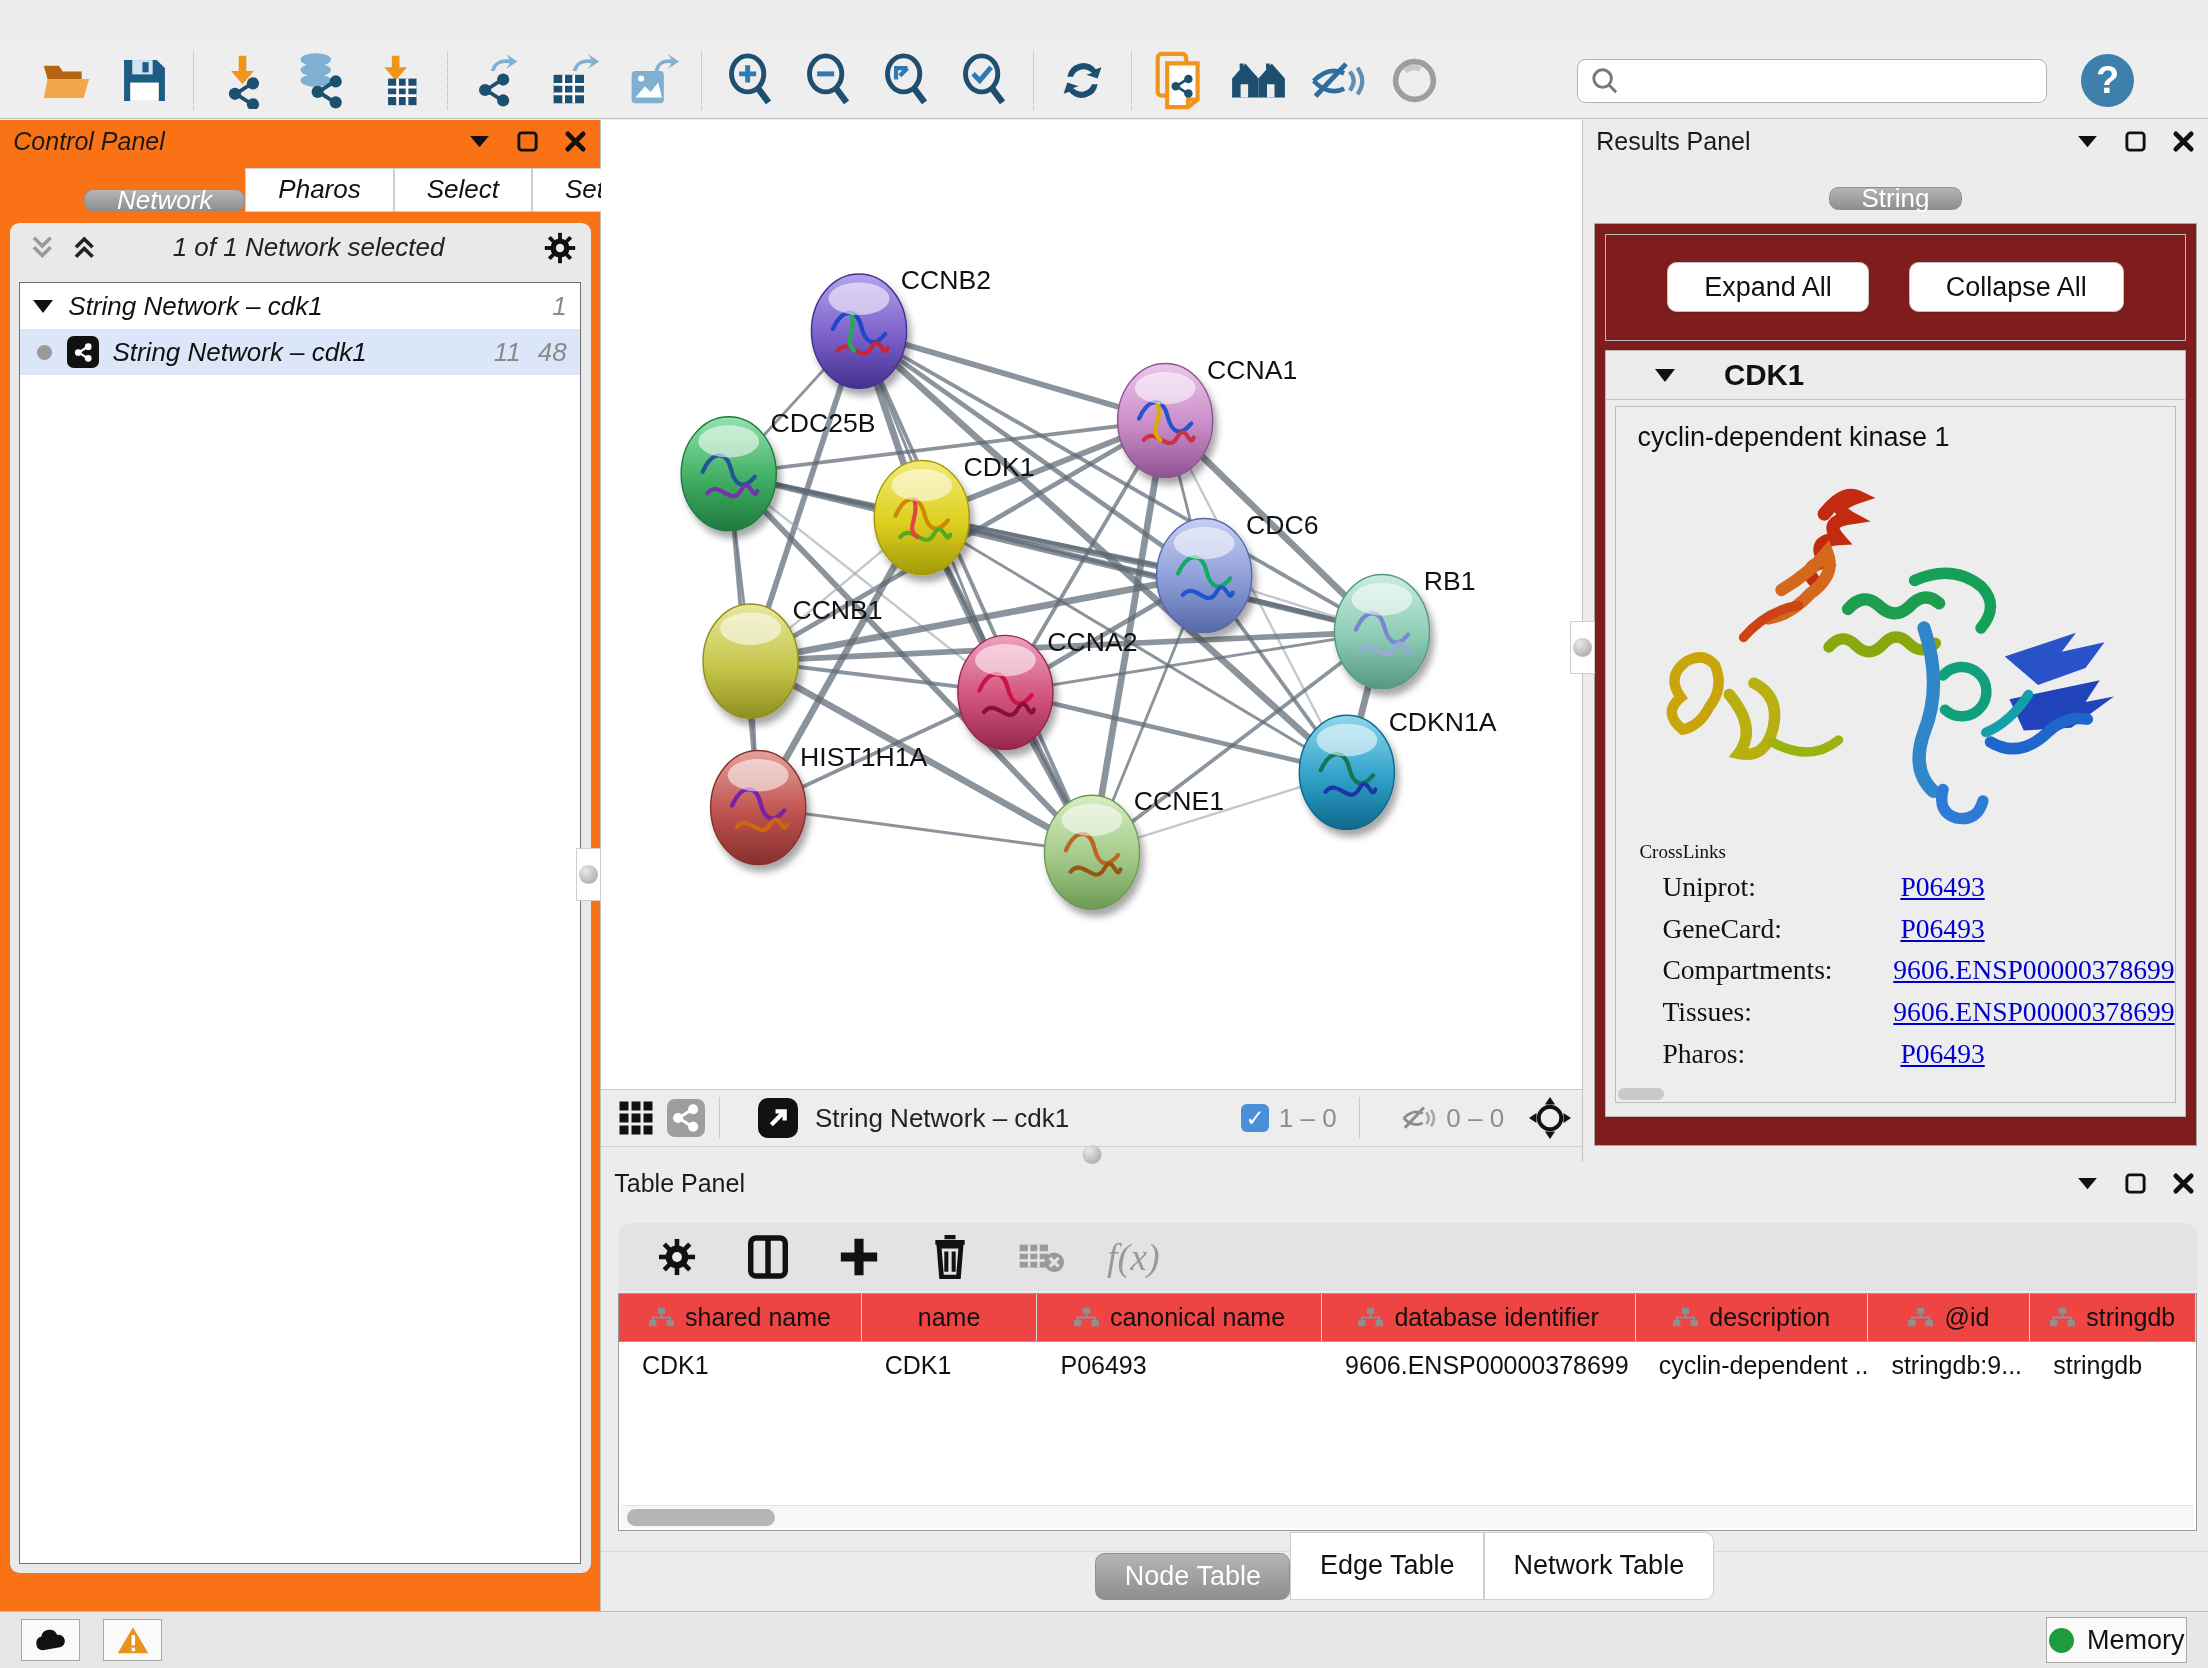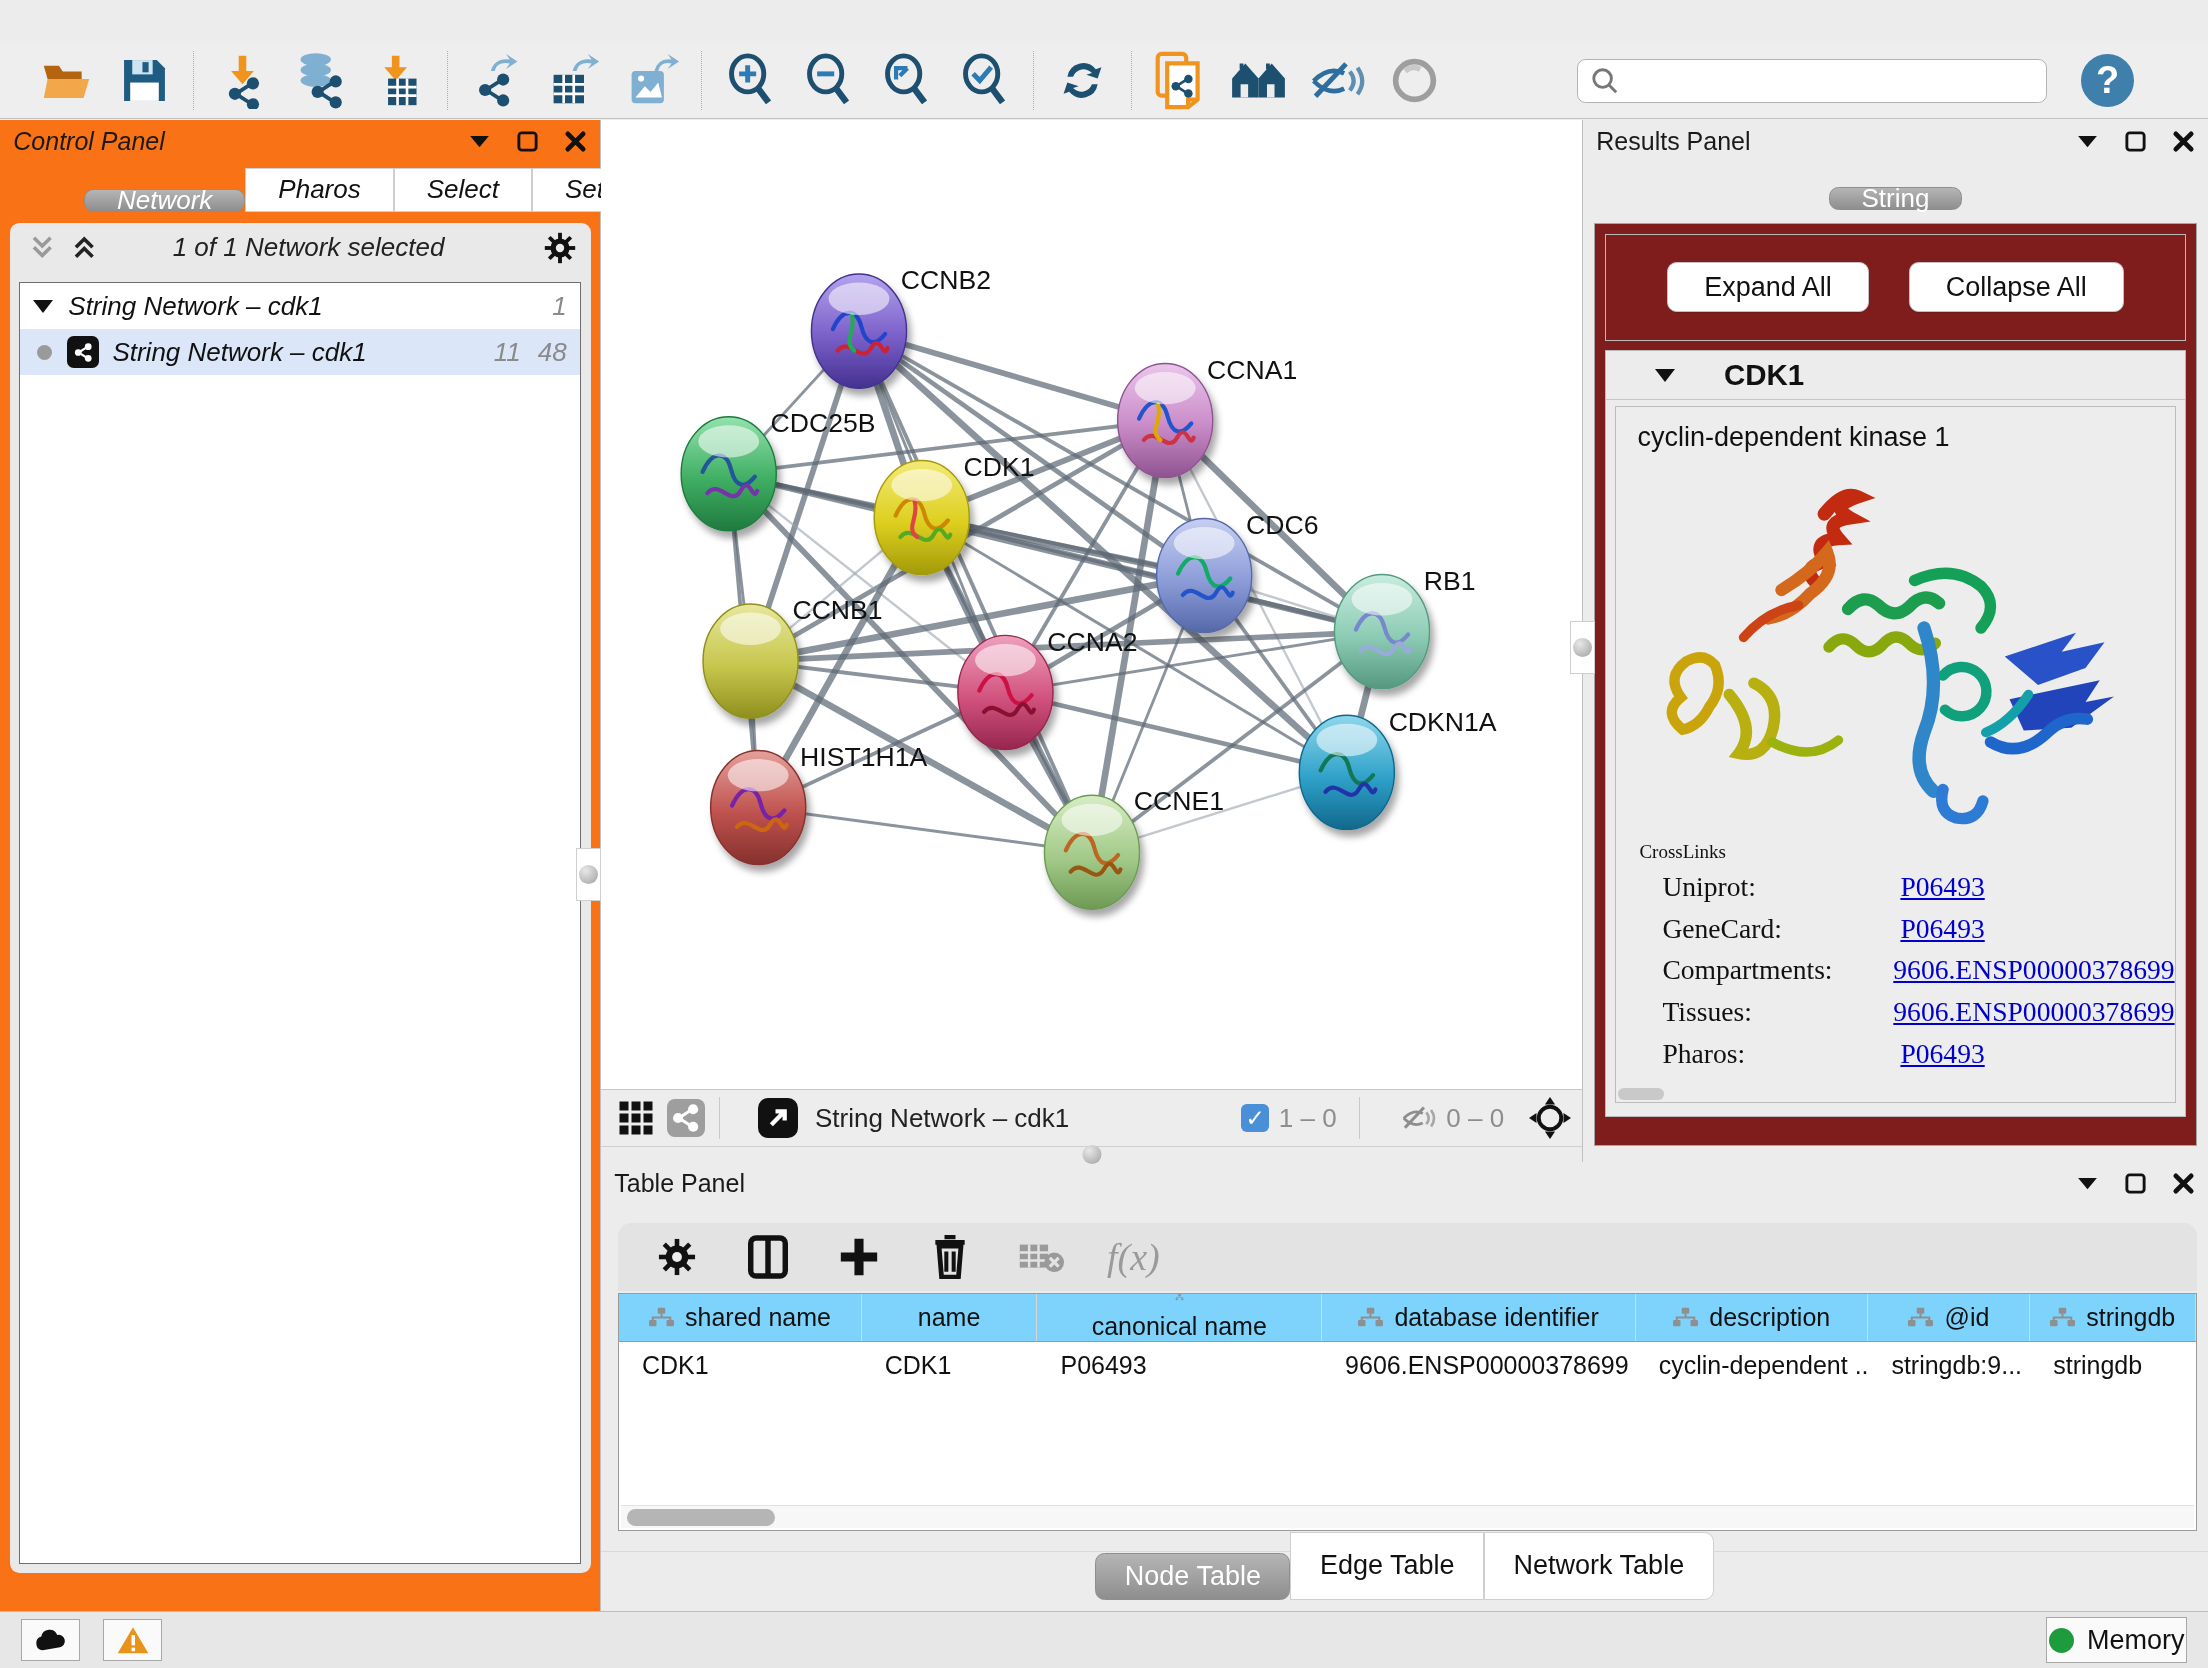--- a/index.html
+++ b/index.html
@@ -98,21 +98,21 @@
   .cl-link { color:#0000cd; text-decoration:underline; }
   .rp-scroll { position:absolute; left:1.9px; bottom:1.9px; width:46px; height:11.4px; background:#c9c9c9; border-radius:5.7px; }
 
   
   .table-panel { height:449px; background:#ececec; position:relative; }
   .tp-toolbar { position:absolute; left:17px; right:11.4px; top:61px; height:68px; background:#e3e3e3; border-radius:13.3px 13.3px 0 0; display:flex; align-items:center; padding-left:34px; gap:42px; }
   .tp-toolbar .ticon { display:flex; align-items:center; justify-content:center; width:49px; height:49px; color:#111; }
   .ticon.dis { color:#9a9a9a; }
   .fx { font-family:"Liberation Serif","DejaVu Serif",serif; font-style:italic; font-size:38px; color:#9a9a9a; }
   .tbl { position:absolute; left:17px; top:131px; width:1579px; height:238px; background:#fff; border:1.9px solid #9a9a9a; overflow:hidden; }
-  .tbl-header { display:flex; height:48px; background:#7dd3fc; border-bottom:1.9px solid #9a9a9a;justify-content:center; }
+  .tbl-header { display:flex; height:48px; background:#ef4444; border-bottom:1.9px solid #9a9a9a;justify-content:center; }
   .th { display:flex; align-items:center; justify-content:center; gap:11.4px; font-size:25px; color:#111; border-right:1px solid #d7d7d7; overflow:hidden; white-space:nowrap; }
   .tbl-row { display:flex; height:46px; }
   .td { font-size:25px; color:#111; padding-left:23px; display:flex; align-items:center; overflow:hidden; white-space:nowrap; }
   .tbl-hscroll { position:absolute; left:1.9px; bottom:1.9px; right:1.9px; height:23px; background:#f7f7f7; border-top:1px solid #e2e2e2; }
   .tbl-thumb { position:absolute; left:5.7px; top:2.9px; width:148px; height:17px; background:#b5b5b5; border-radius:8.6px; }
   .tp-tabs { position:absolute; left:0; right:0; bottom:11.4px; display:flex; justify-content:center; }
   .tp-tabs .tabseg { font-size:27px; padding:6.7px 28.5px; }
   .tp-botline { position:absolute; left:0; right:0; bottom:59px; border-bottom:1px solid #d9d9d9; }
 
   
@@ -791,21 +791,21 @@
           <div class="tbl-header" id="tbl-header">
               <div class="th" style="width: 243px;">
                 <svg width="25" height="21" viewBox="0 0 20 16">
                   <use href="#sym-tree"></use>
                 </svg>
                 <span>shared name</span>
               </div>
               <div class="th" style="width: 176px;">
                 <span>name</span>
               </div>
-              <div class="th" style="width: 285px; flex-direction: column;">
+              <div class="th" style="width: 285px;">
                 <svg width="25" height="21" viewBox="0 0 20 16">
                   <use href="#sym-tree"></use>
                 </svg>
                 <span>canonical name</span>
               </div>
               <div class="th" style="width: 314px;">
                 <svg width="25" height="21" viewBox="0 0 20 16">
                   <use href="#sym-tree"></use>
                 </svg>
                 <span>database identifier</span>

